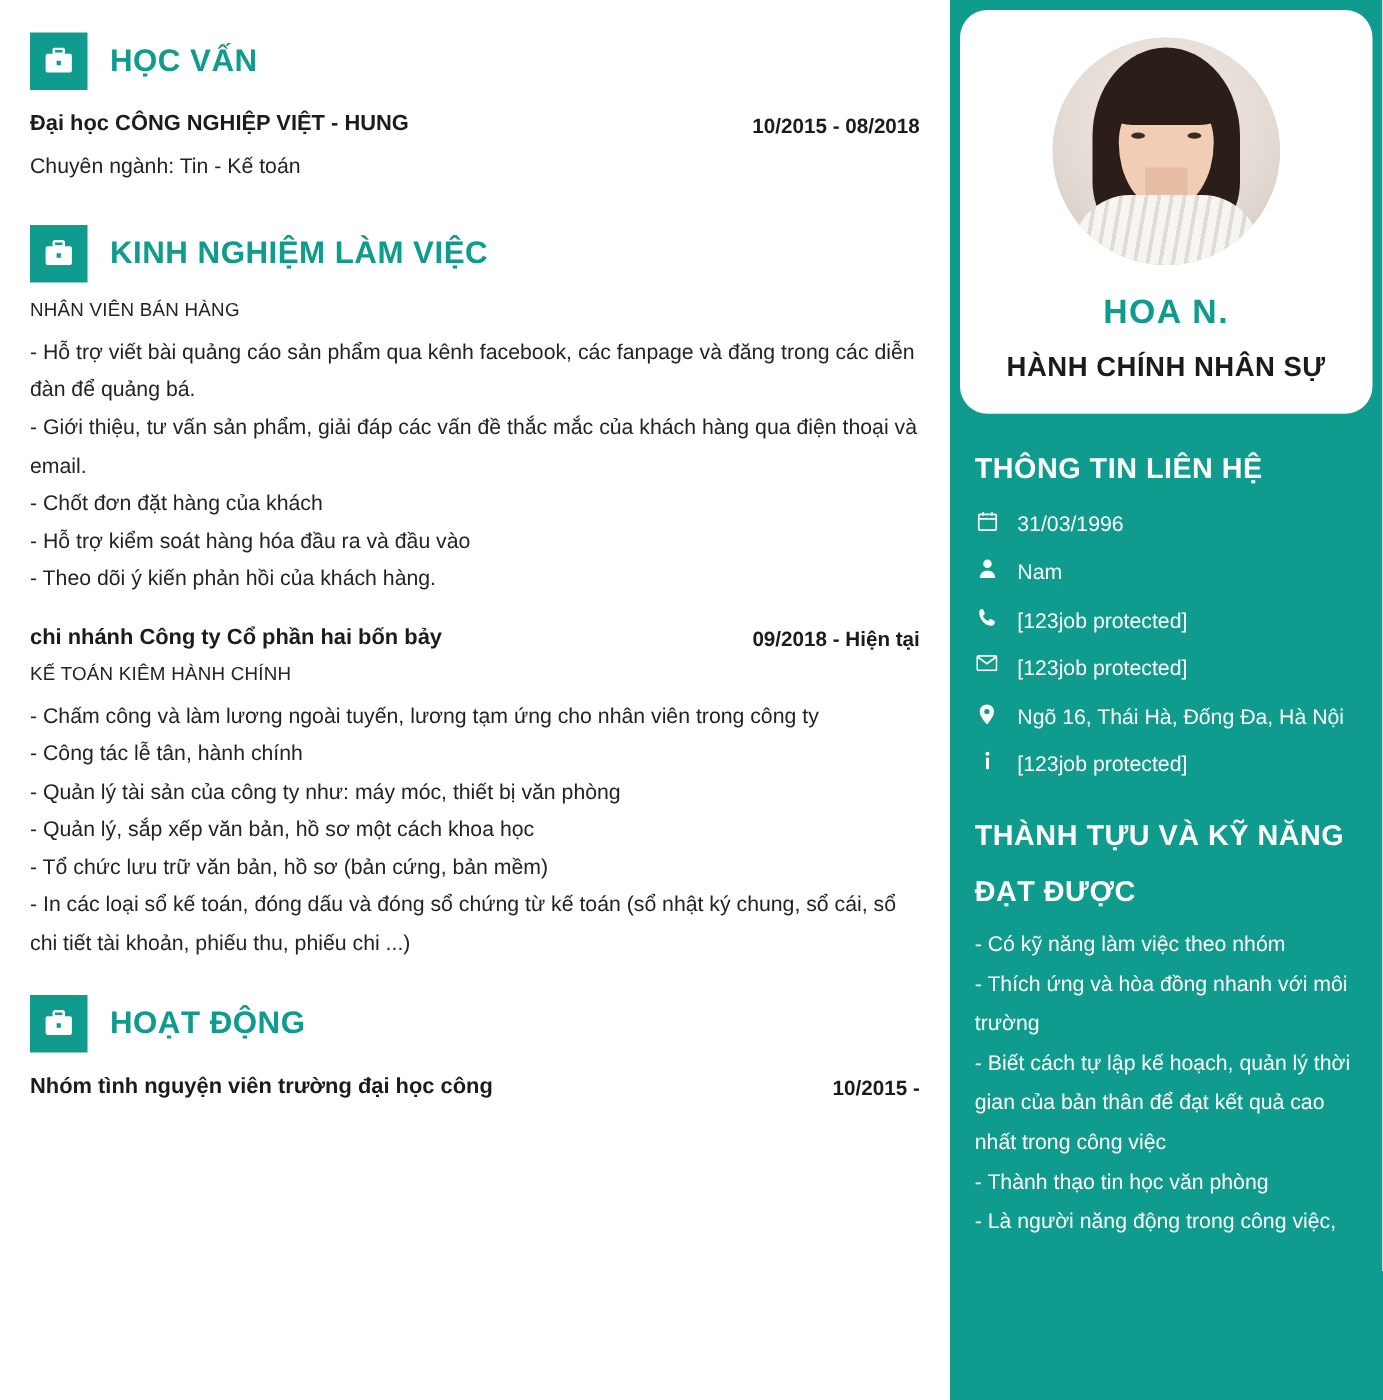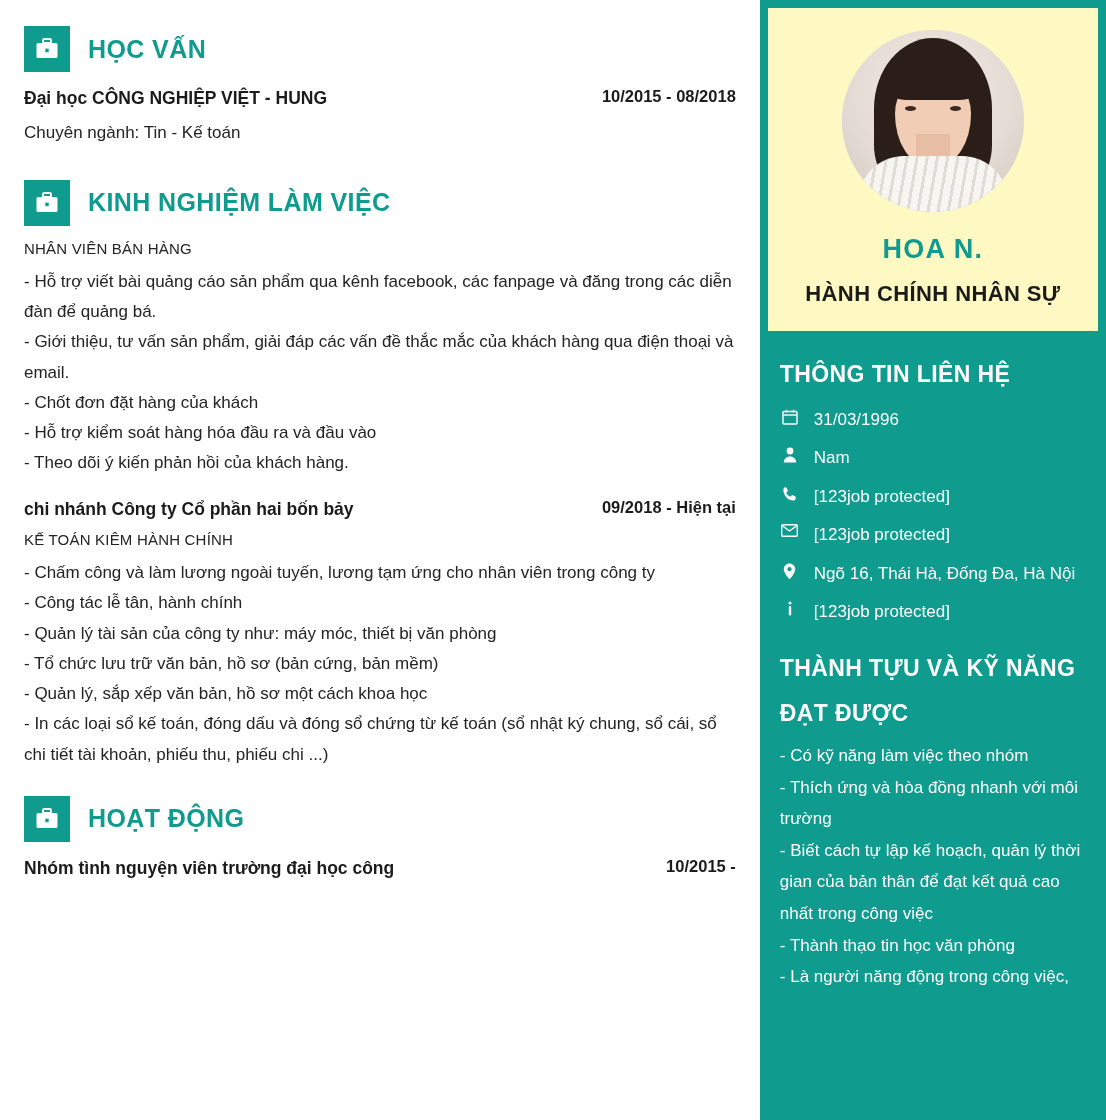--- a/index.html
+++ b/index.html
@@ -45,21 +45,21 @@
   .sec-title {
     color: #0f9b8e;
     font-size: 25px;
     font-weight: bold;
     letter-spacing: 0.4px;
   }
 
   .entry-row {
     display: flex;
     justify-content: space-between;
-    align-items: flex-start;
+    align-items: flex-end;
     gap: 10px;
   }
   .entry-title {
     font-size: 17.5px;
     font-weight: bold;
     color: #1b1b1b;
     line-height: 1.45;
     max-width: 480px;
   }
   .entry-date {
@@ -92,23 +92,24 @@
   .block-gap { height: 18px; }
 
   
   .right {
     width: 388px;
     background: #0f9b8e;
     padding: 8px 8px 0 8px;
     position: relative;
   }
   .card {
-    background: #fef9c3;
+    background: #ffffff;
     padding: 18px 10px 24px 10px;
     text-align: center;
+    border-radius: 22px;
   }
   .avatar {
     width: 182px;
     height: 182px;
     border-radius: 50%;
     margin: 4px auto 0 auto;
     overflow: hidden;
     position: relative;
     background: #e9e2dc;
   }
@@ -243,22 +244,22 @@
     <div>
       <div class="entry-row">
         <div class="entry-title">chi nhánh Công ty Cổ phần hai bốn bảy</div>
         <div class="entry-date">09/2018 - Hiện tại</div>
       </div>
       <div class="entry-role">KẾ TOÁN KIÊM HÀNH CHÍNH</div>
       <div class="bullets">
         <p>- Chấm công và làm lương ngoài tuyến, lương tạm ứng cho nhân viên trong công ty</p>
         <p>- Công tác lễ tân, hành chính</p>
         <p>- Quản lý tài sản của công ty như: máy móc, thiết bị văn phòng</p>
+        <p>- Quản lý, sắp xếp văn bản, hồ sơ một cách khoa học</p>
         <p>- Tổ chức lưu trữ văn bản, hồ sơ (bản cứng, bản mềm)</p>
-        <p>- Quản lý, sắp xếp văn bản, hồ sơ một cách khoa học</p>
         <p>- In các loại sổ kế toán, đóng dấu và đóng sổ chứng từ kế toán (sổ nhật ký chung, sổ cái, sổ chi tiết tài khoản, phiếu thu, phiếu chi ...)</p>
       </div>
     </div>
 
     <div class="section-head" style="margin-top:26px">
       <span class="sec-icon">
         <svg width="24" height="22" viewBox="0 0 24 22" aria-hidden="true">
           <rect x="8" y="1" width="8" height="4" rx="1.2" fill="none" stroke="#ffffff" stroke-width="2"></rect>
           <rect x="1.5" y="5" width="21" height="15" rx="1.6" fill="#ffffff"></rect>
           <rect x="10.3" y="10.6" width="3.4" height="3.6" fill="#0f9b8e"></rect>

